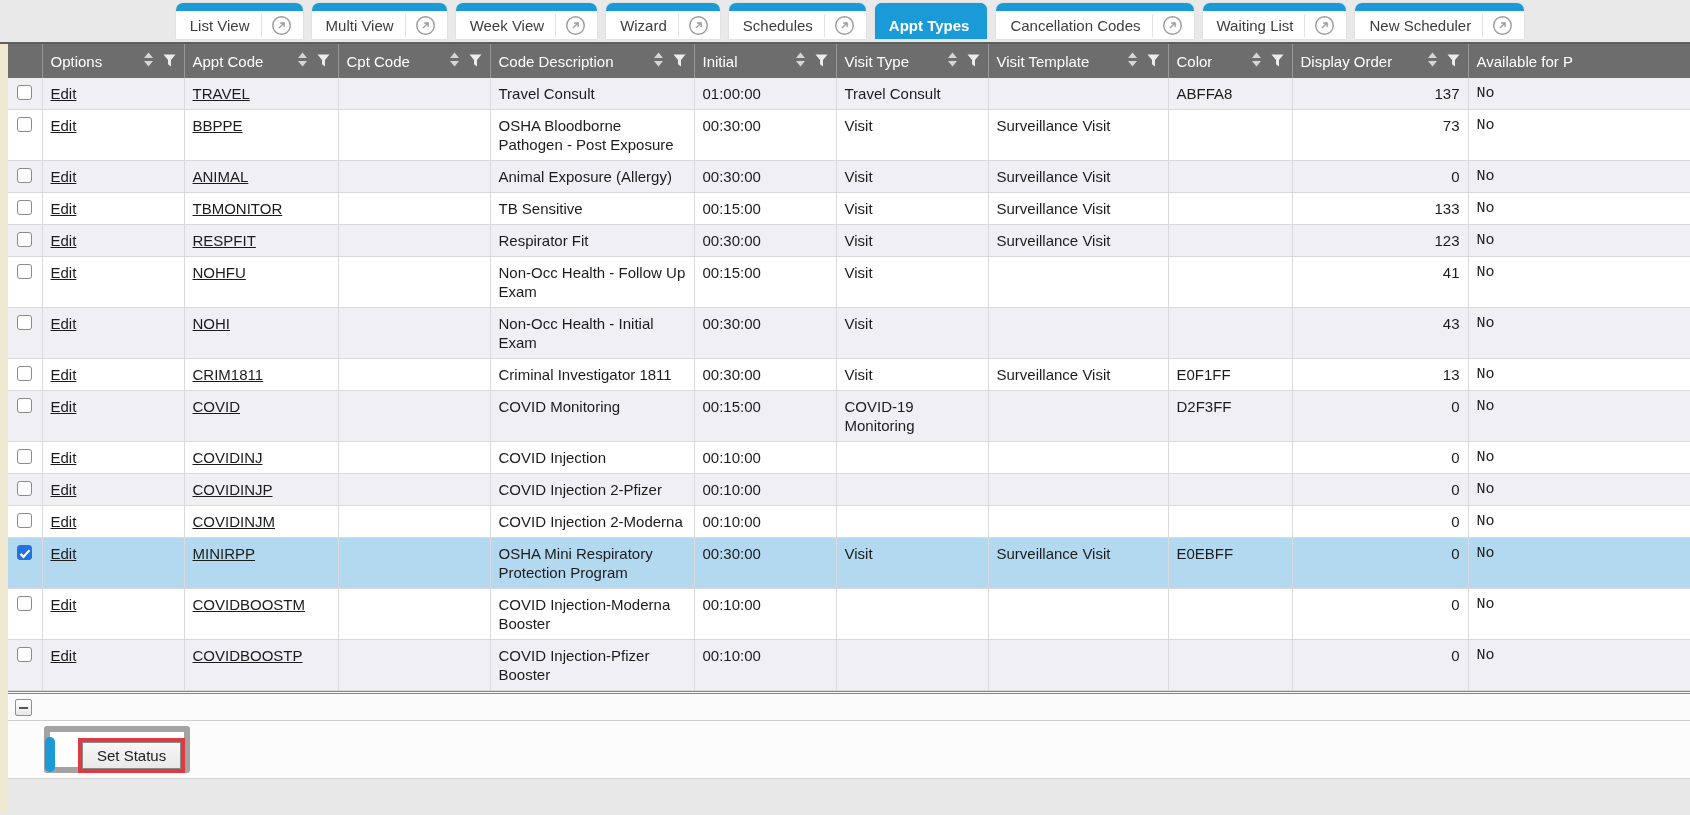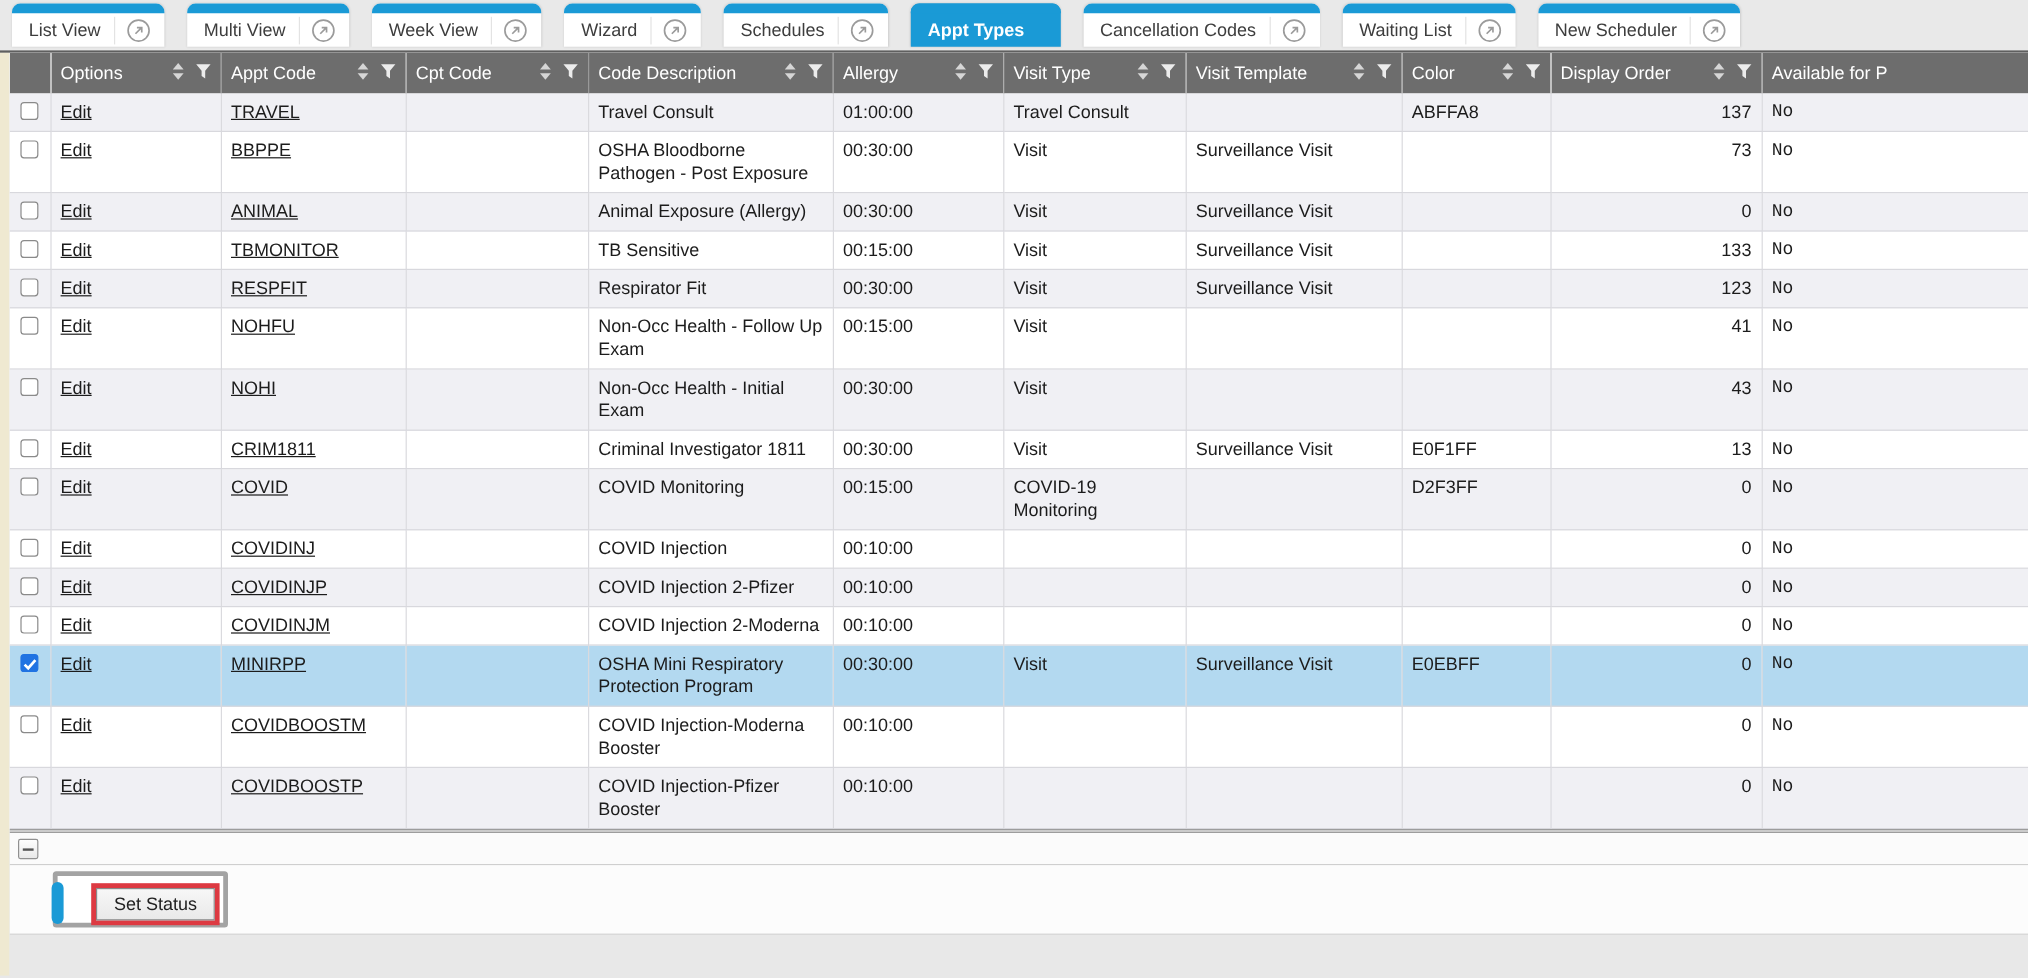--- a/index.html
+++ b/index.html
@@ -6,37 +6,37 @@
   html,body { margin:0; padding:0; }
   body {
     width:1690px; height:815px; overflow:hidden;
     font-family:"Liberation Sans","DejaVu Sans",sans-serif;
     background:#e8e8e8;
   }
 
   
   .tabbar {
     height:42px; background:#e9e9e9; padding:3px 0 0 10px;
-    display:flex; align-items:flex-start; gap:19px;
+    display:flex; align-items:flex-start; gap:9px;justify-content:center;
   }
   .tab {
     position:relative; height:36px; background:#fff;
     border-radius:7px 7px 0 0;
     display:flex; align-items:center;
     padding:8px 2px 0 14px; cursor:pointer;
     box-shadow:0 0 2px rgba(0,0,0,0.12);
   }
   .tab::before {
     content:""; position:absolute; top:0; left:0; right:0; height:8px;
     background:#1a9ad6; border-radius:7px 7px 0 0;
   }
   .tab-label { font-size:15px; color:#3d3d3d; padding-right:11px; white-space:nowrap; }
   .tab-sep { width:1px; align-self:stretch; margin:3px 0 2px; background:#e3e3e3; }
   .launch { padding:0 9px 0 9px; display:flex; align-items:center; }
-  .tab.active { background:#1a9ad6; padding-right:28px; }
+  .tab.active { background:#1a9ad6; padding-right:16px; }
   .tab.active .tab-label { color:#fff; font-weight:bold; padding-right:2px; }
 
   
   .content { display:flex; border-top:2px solid #5f5f5f; height:771px; }
   .left-strip { width:8px; background:#efe9d1; flex:none; }
   .main { width:1682px; display:flex; flex-direction:column; background:#e8e8e8; overflow:hidden; }
 
   table.grid { border-collapse:collapse; table-layout:fixed; width:1682px; background:#fff; flex:none;padding-left:14px; }
   thead th {
     background:#6d6d6d; color:#fff; font-weight:normal; font-size:15px;
@@ -82,21 +82,21 @@
     background:linear-gradient(#fefefe,#e8e8e8); position:relative; cursor:pointer;
   }
   .box-minus::after { content:""; position:absolute; left:3px; right:3px; top:7px; height:2px; background:#555; }
 
   .status-band {
     flex:none; width:1682px; height:58px; background:#fcfcfc;
     border-bottom:1px solid #d2d2d2; position:relative;
   }
   .status-panel {
     position:absolute; left:36px; top:5px; width:146px; height:47px;
-    background:#fff; border:4px solid #a3a3a3; border-radius:3px;
+    background:#fff; border:6px solid #a3a3a3; border-radius:3px;
   }
   .accent-pill {
     position:absolute; left:-5px; top:5px; width:10px; height:35px;
     background:#1a9ad6; border-radius:5px;
   }
   .red-box { position:absolute; left:28px; top:6px; border:4px solid #dd3a42; }
   .set-status {
     font-family:"Liberation Sans","DejaVu Sans",sans-serif; font-size:15px; color:#222;
     padding:4px 14px; background:linear-gradient(#f7f7f7,#e9e9e9);
     border:1px solid #8a8a8a; cursor:pointer; white-space:nowrap;
@@ -263,21 +263,21 @@
                       <path d="M1 9 H10 L5.5 14.5 Z" fill="#d6d6d6"></path>
                     </svg></span>
                   <span><svg width="13" height="13" viewBox="0 0 13 13">
                       <path d="M0.5 0.5 H12.5 L8 6 V12.5 L5 10.3 V6 Z" fill="#ececec"></path>
                     </svg></span>
                 </span>
               </span>
             </th>
             <th>
               <span class="hwrap">
-                <span>Allergy</span>
+                <span>Initial</span>
                 <span class="hicons">
                   <span><svg width="11" height="15" viewBox="0 0 11 15">
                       <path d="M5.5 0.5 L10 6 H1 Z" fill="#d6d6d6"></path>
                       <path d="M1 9 H10 L5.5 14.5 Z" fill="#d6d6d6"></path>
                     </svg></span>
                   <span><svg width="13" height="13" viewBox="0 0 13 13">
                       <path d="M0.5 0.5 H12.5 L8 6 V12.5 L5 10.3 V6 Z" fill="#ececec"></path>
                     </svg></span>
                 </span>
               </span>

